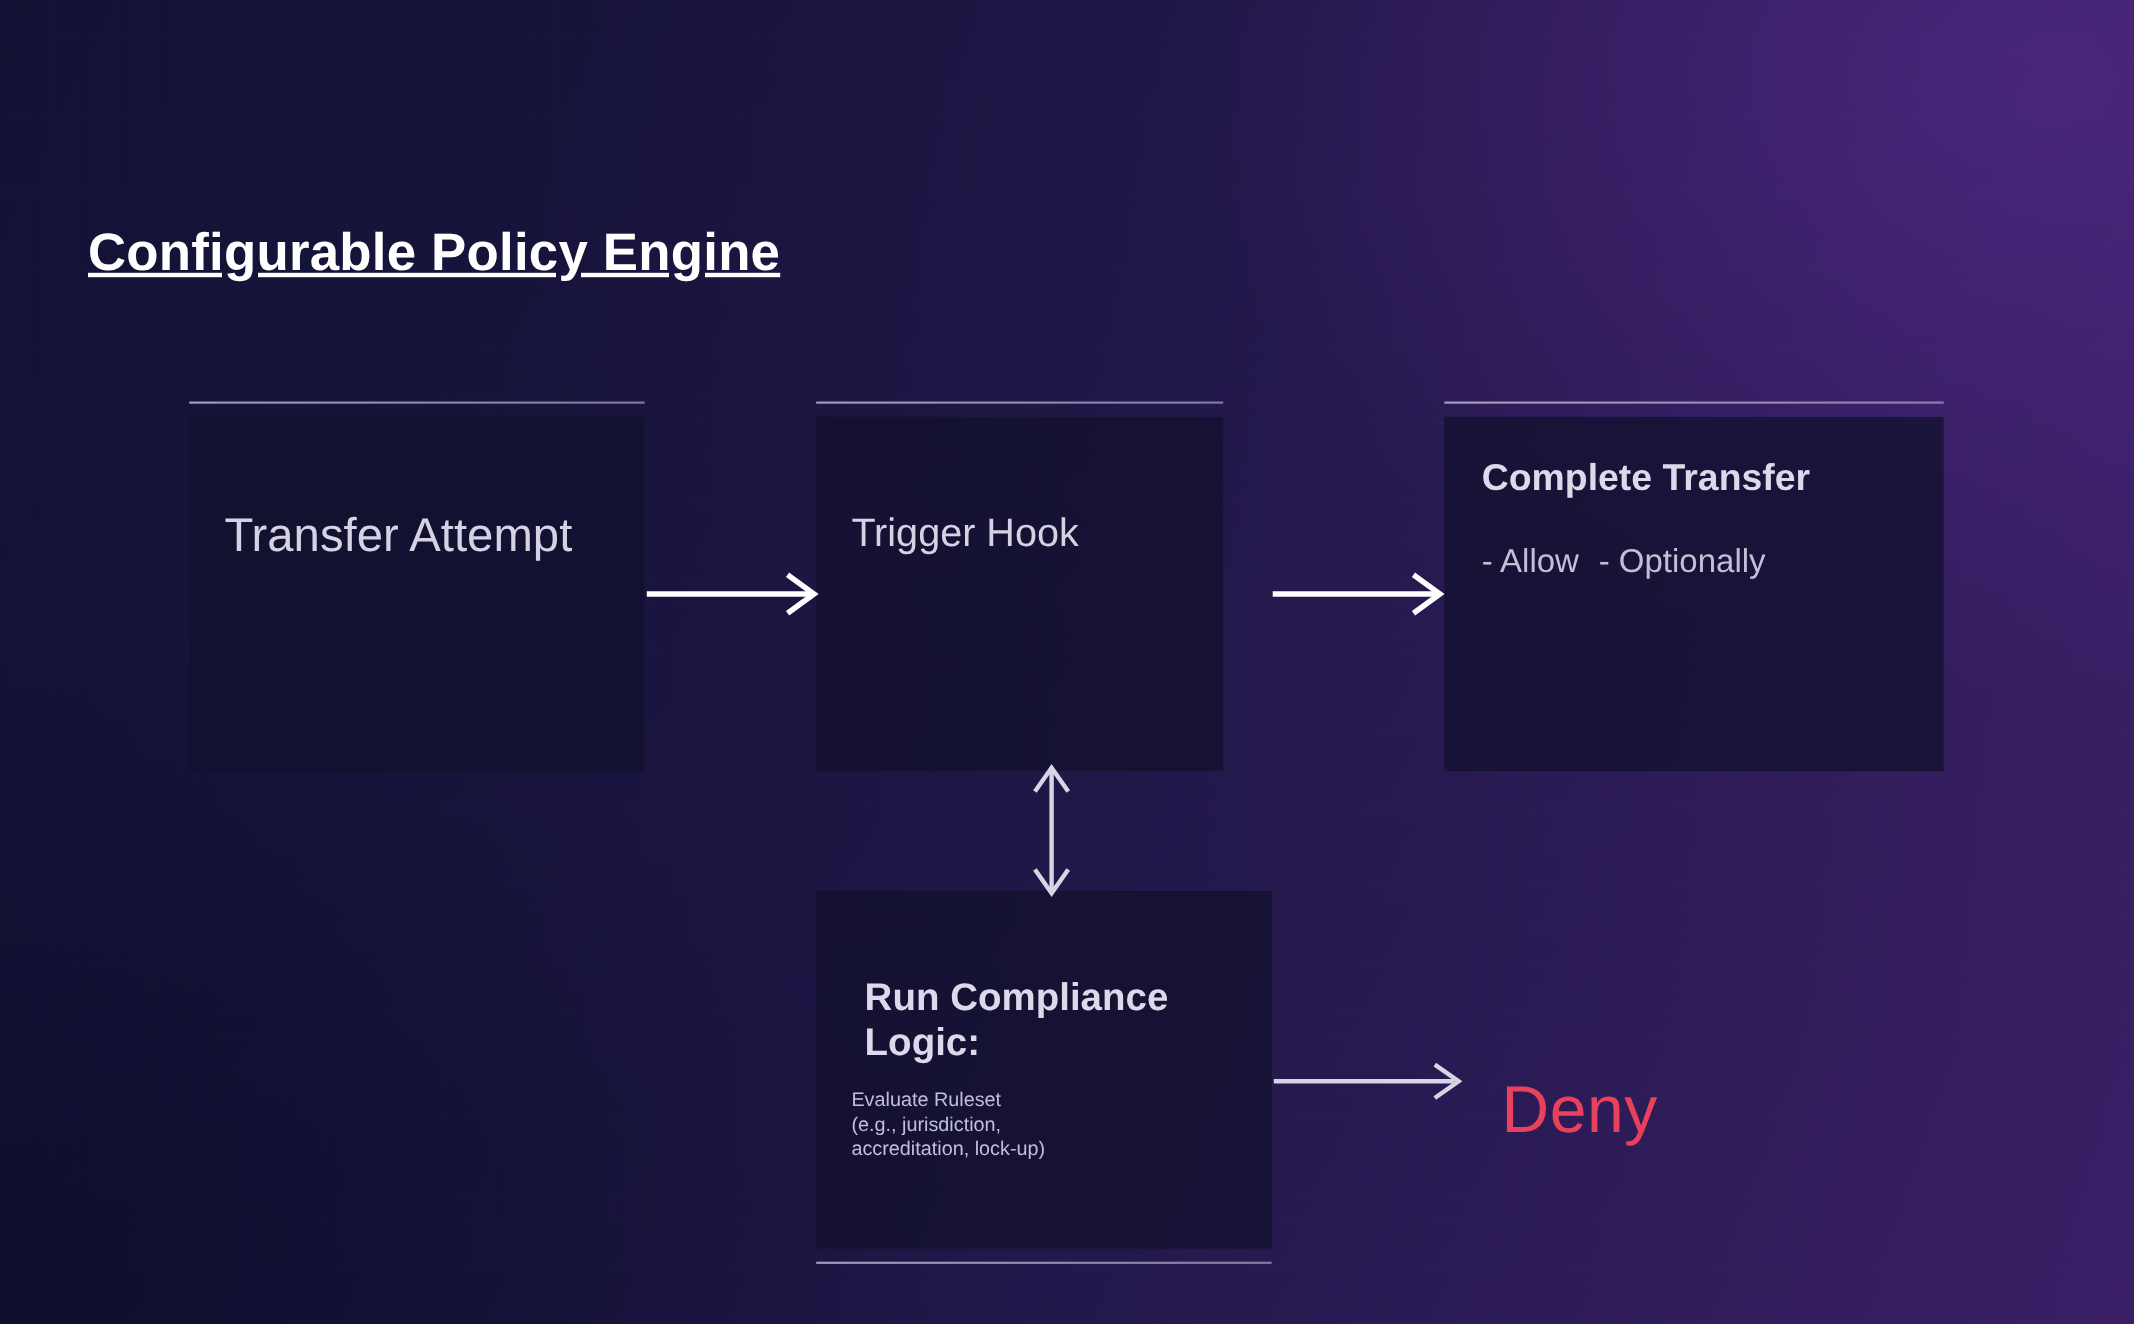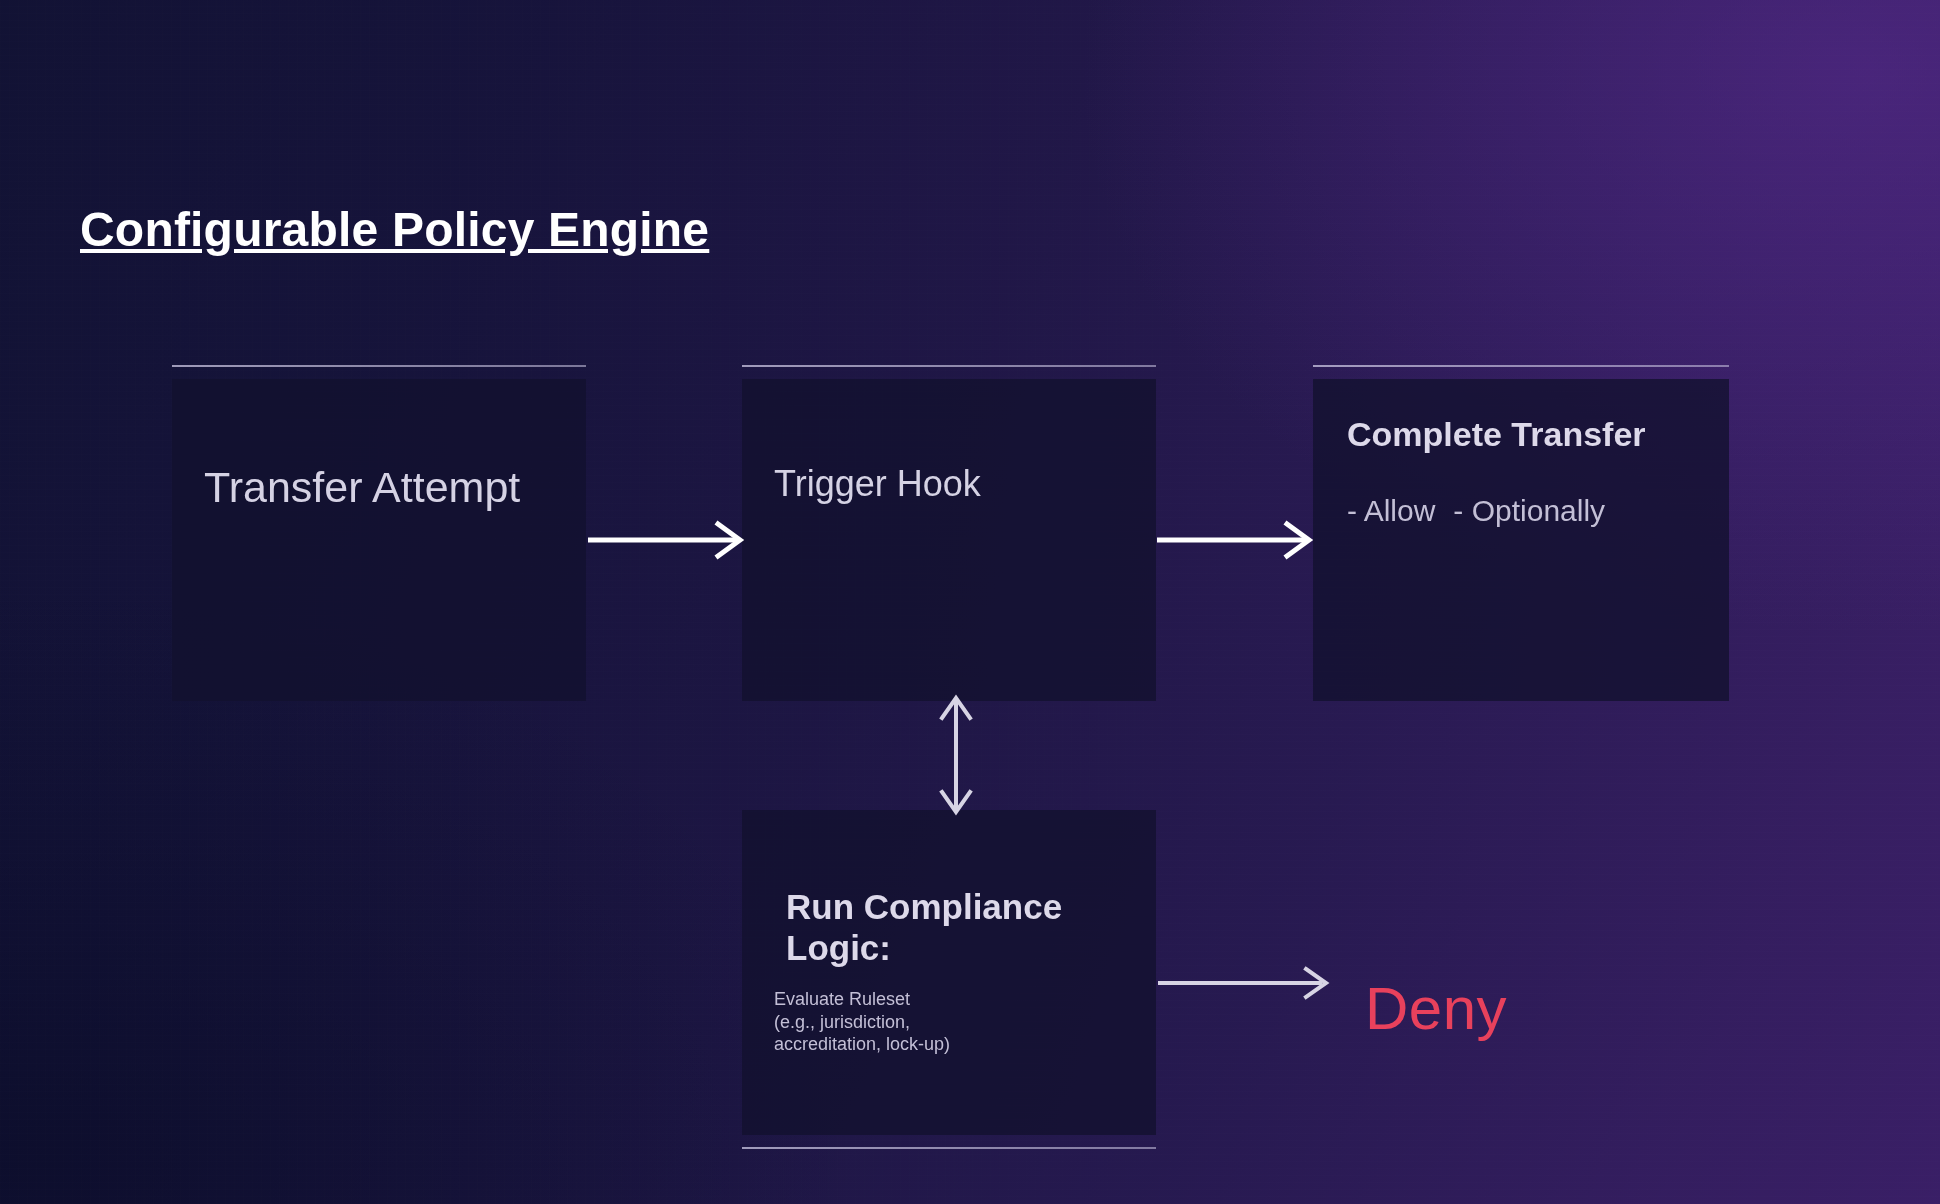--- a/index.html
+++ b/index.html
@@ -94,31 +94,31 @@
     left:172px; top:379px; width:414px; height:322px;
   }
   #box-transfer-attempt .node-title{
     position:absolute; left:32px; top:84px;
     font-size:43px; font-weight:400; color:#d5d2e4;
     white-space:nowrap;
   }
 
   
   #box-trigger-hook{
-    left:742px; top:379px; width:414px; height:322px;text-align:center;
+    left:742px; top:379px; width:370px; height:322px;text-align:center;
   }
   #box-trigger-hook .node-title{
     position:absolute; left:32px; top:84px;
     font-size:36px; font-weight:400; color:#d5d2e4;
     white-space:nowrap;
   }
 
   
   #box-complete-transfer{
-    left:1313px; top:379px; width:416px; height:322px;
+    left:1313px; top:379px; width:454px; height:322px;
   }
   #box-complete-transfer .node-title{
     position:absolute; left:34px; top:36px;
     font-size:34px; font-weight:700; color:#ddd9ea;
     white-space:nowrap;
   }
   #box-complete-transfer .bullets{
     position:absolute; left:34px; top:115px;
     display:flex; flex-direction:row; gap:18px;
   }

